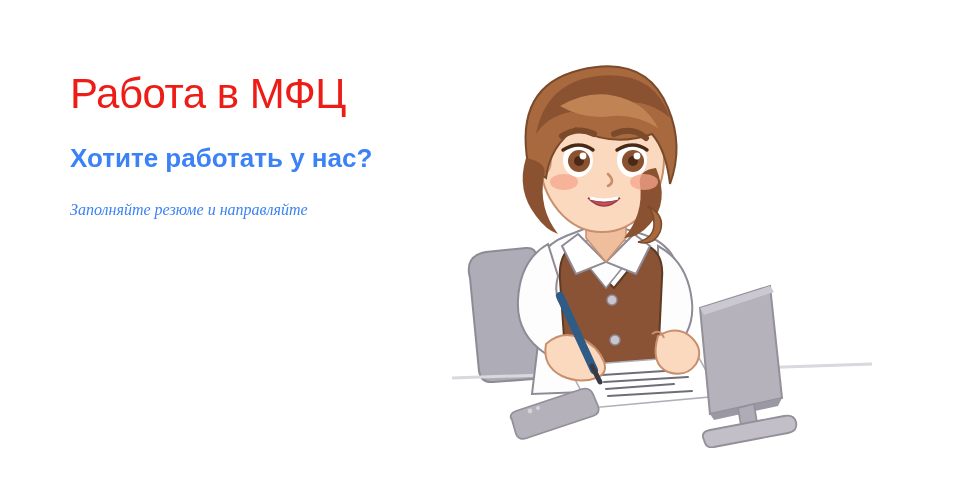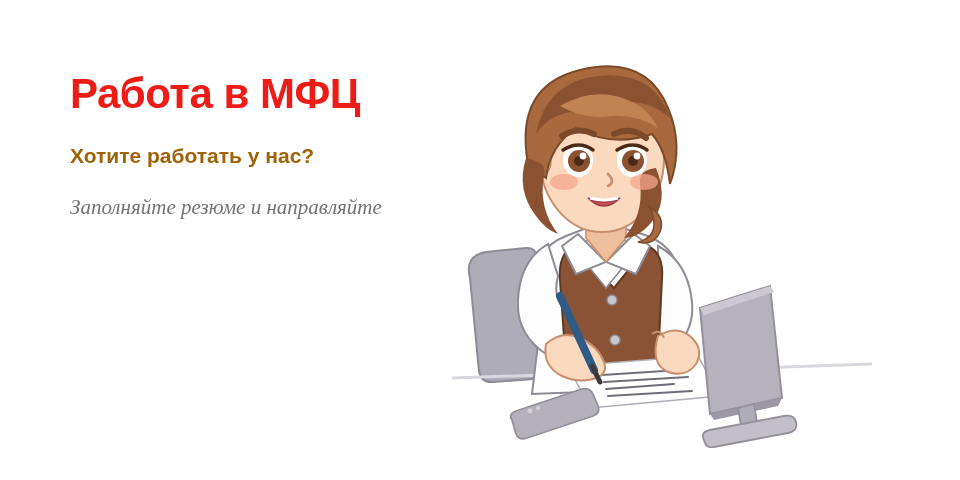--- a/index.html
+++ b/index.html
@@ -29,38 +29,38 @@
 
   
   #text-block {
     position: absolute;
     left: 70px;
     top: 72px;
     width: 420px;
   }
   #headline {
     font-size: 42px;
-    font-weight: bold;
+    font-weight: normal;
     color: #ED1C16;
     letter-spacing: -0.5px;
     margin: 0 0 28px 0;
     line-height: 1.05;
   }
   #subheading {
-    font-size: 21px;
+    font-size: 26px;
     font-weight: bold;
-    color: #a16207;
+    color: #3b82f6;
     margin: 0 0 26px 0;
     line-height: 1.1;
   }
   #body-text {
     font-family: "Liberation Serif", serif;
     font-style: italic;
-    font-size: 21px;
-    color: #737373;
+    font-size: 16px;
+    color: #3b82f6;
     line-height: 1.35;
     margin: 0;
   }
 
   
   #illustration {
     position: absolute;
     left: 452px;
     top: 48px;
     width: 420px;

